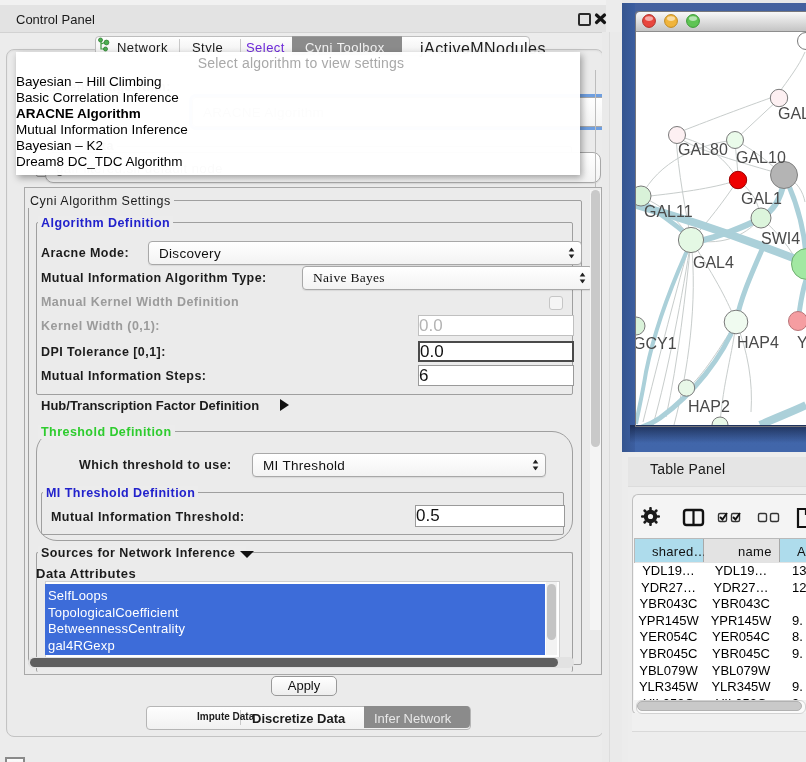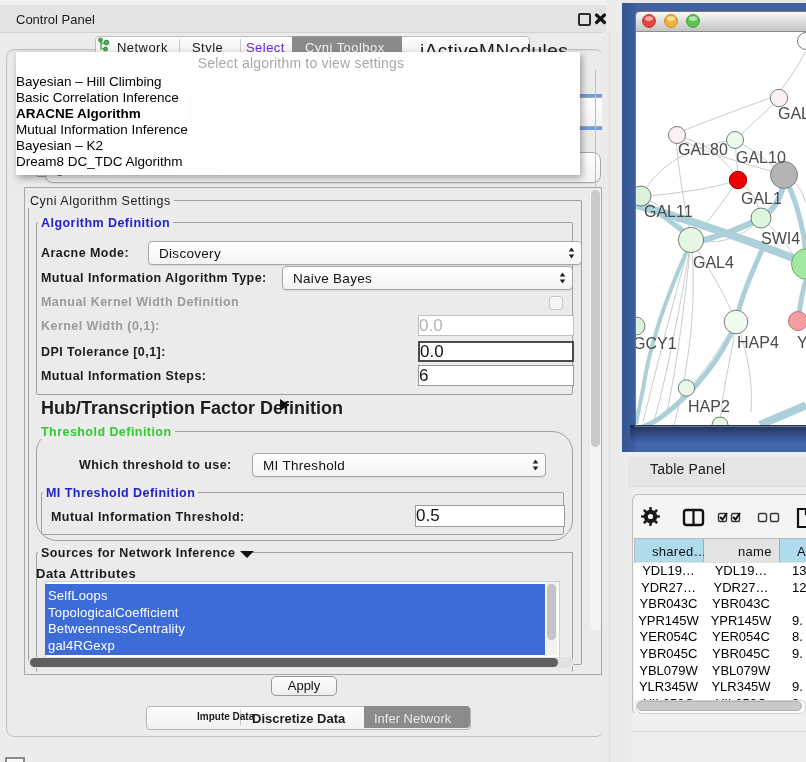--- a/index.html
+++ b/index.html
@@ -49,55 +49,55 @@
 <svg width="14" height="16" viewBox="0 0 14 16">
 <path d="M4 4 L4 12 L8 12 M4 7 L9 5" stroke="#3c9a3c" stroke-width="1.2" fill="none"></path>
 <circle cx="3.5" cy="3" r="2" fill="#4caf50" stroke="#2e7d32" stroke-width="0.8"></circle>
 <circle cx="9.5" cy="5.5" r="2.4" fill="#4caf50" stroke="#2e7d32" stroke-width="0.8"></circle>
 <circle cx="8.5" cy="12" r="2" fill="#4caf50" stroke="#2e7d32" stroke-width="0.8"></circle>
 </svg></div>
 <div class="abs" style="left:117px;top:40px;font-size:13px;letter-spacing:0.45px;color:#1c1c1c;">Network</div>
 <div class="abs" style="left:192px;top:40px;font-size:13px;letter-spacing:0.45px;color:#1c1c1c;">Style</div>
 <div class="abs" style="left:246px;top:40px;font-size:13px;letter-spacing:0.45px;color:#6d28d9;">Select</div>
 <div class="abs" style="left:305px;top:40px;font-size:13px;letter-spacing:0.45px;color:#f2f2f2;">Cyni Toolbox</div>
-<div class="abs" style="left:412px;top:40px;font-size:19px;letter-spacing:0.45px;color:#1c1c1c;padding-left:8px;">jActiveMNodules</div>
+<div class="abs" style="left:412px;top:40px;font-size:16px;letter-spacing:0.45px;color:#1c1c1c;padding-left:8px;">jActiveMNodules</div>
 
 <div class="abs" style="left:24px;top:187px;width:576px;height:486px;border:1px solid #a8a8a8;background:#ebebeb;"></div>
 <div class="abs" style="left:28px;top:200px;width:552px;height:463px;border:1px solid #9f9f9f;border-radius:2px;"></div>
 <div class="abs" style="left:27px;top:194px;background:#ebebeb;padding:0 3px;font-size:12.5px;letter-spacing:0.5px;color:#1c1c1c;">Cyni Algorithm Settings</div>
 
 <div class="grp" style="left:36px;top:222px;width:535px;height:171px;">
   <div class="grptitle" style="color:#2222cc;">Algorithm Definition</div>
 </div>
 <div class="abs lbl" style="left:41px;top:246px;">Aracne Mode:</div>
 <div class="combo" style="left:132px;top:241px;width:432px;height:22px;">
     <span class="ctext">Discovery</span>
     <svg class="arrows" viewBox="0 0 7 11">
       <path d="M3.5 0 L6.3 4 L0.7 4 Z" fill="#222"></path>
       <path d="M3.5 11 L6.3 7 L0.7 7 Z" fill="#222"></path>
     </svg>
   </div>
 <div class="abs lbl" style="left:41px;top:271px;">Mutual Information Algorithm Type:</div>
-<div class="combo" style="left:266px;top:266px;width:289px;height:22px;">
+<div class="combo" style="left:286px;top:266px;width:289px;height:22px;font-family:Liberation Serif, serif;">
     <span class="ctext">Naive Bayes</span>
     <svg class="arrows" viewBox="0 0 7 11">
       <path d="M3.5 0 L6.3 4 L0.7 4 Z" fill="#222"></path>
       <path d="M3.5 11 L6.3 7 L0.7 7 Z" fill="#222"></path>
     </svg>
   </div>
 <div class="abs lbl" style="left:41px;top:295px;color:#9b9b9b;">Manual Kernel Width Definition</div>
 <div class="abs" style="left:549px;top:296px;width:12px;height:12px;background:#f5f5f5;border:1px solid #c6c6c6;border-radius:3px;"></div>
 <div class="abs lbl" style="left:41px;top:319px;color:#9b9b9b;">Kernel Width (0,1):</div>
 <div class="tfield" style="left:418px;top:315px;width:148px;height:19px;line-height:19px;border-color:#c0c0c0;color:#b4b4b4;">0.0</div>
 <div class="abs lbl" style="left:41px;top:345px;">DPI Tolerance [0,1]:</div>
 <div class="tfield" style="left:418px;top:341px;width:146px;height:17px;line-height:17px;border:2px solid #4a4a4a;">0.0</div>
 <div class="abs lbl" style="left:41px;top:369px;">Mutual Information Steps:</div>
 <div class="tfield" style="left:418px;top:365px;width:148px;height:19px;line-height:19px;">6</div>
 
-<div class="abs" style="left:41px;top:398px;font-size:18px;font-weight:bold;color:#1c1c1c;">Hub/Transcription Factor Definition</div>
+<div class="abs" style="left:41px;top:398px;font-size:13px;font-weight:bold;color:#1c1c1c;">Hub/Transcription Factor Definition</div>
 <svg class="abs" style="left:277px;top:398px;" width="14" height="14" viewBox="0 0 14 14">
     <path d="M3 1 L12 7 L3 13 Z" fill="#111"></path>
   </svg>
 
 <div class="grp" style="left:36px;top:431px;width:535px;height:108px;border-radius:21px;">
   <div class="grptitle" style="color:#2ecc2e;">Threshold Definition</div>
 </div>
 <div class="abs lbl" style="left:79px;top:458px;">Which threshold to use:</div>
 <div class="combo" style="left:236px;top:453px;width:292px;height:22px;">
     <span class="ctext">MI Threshold</span>

